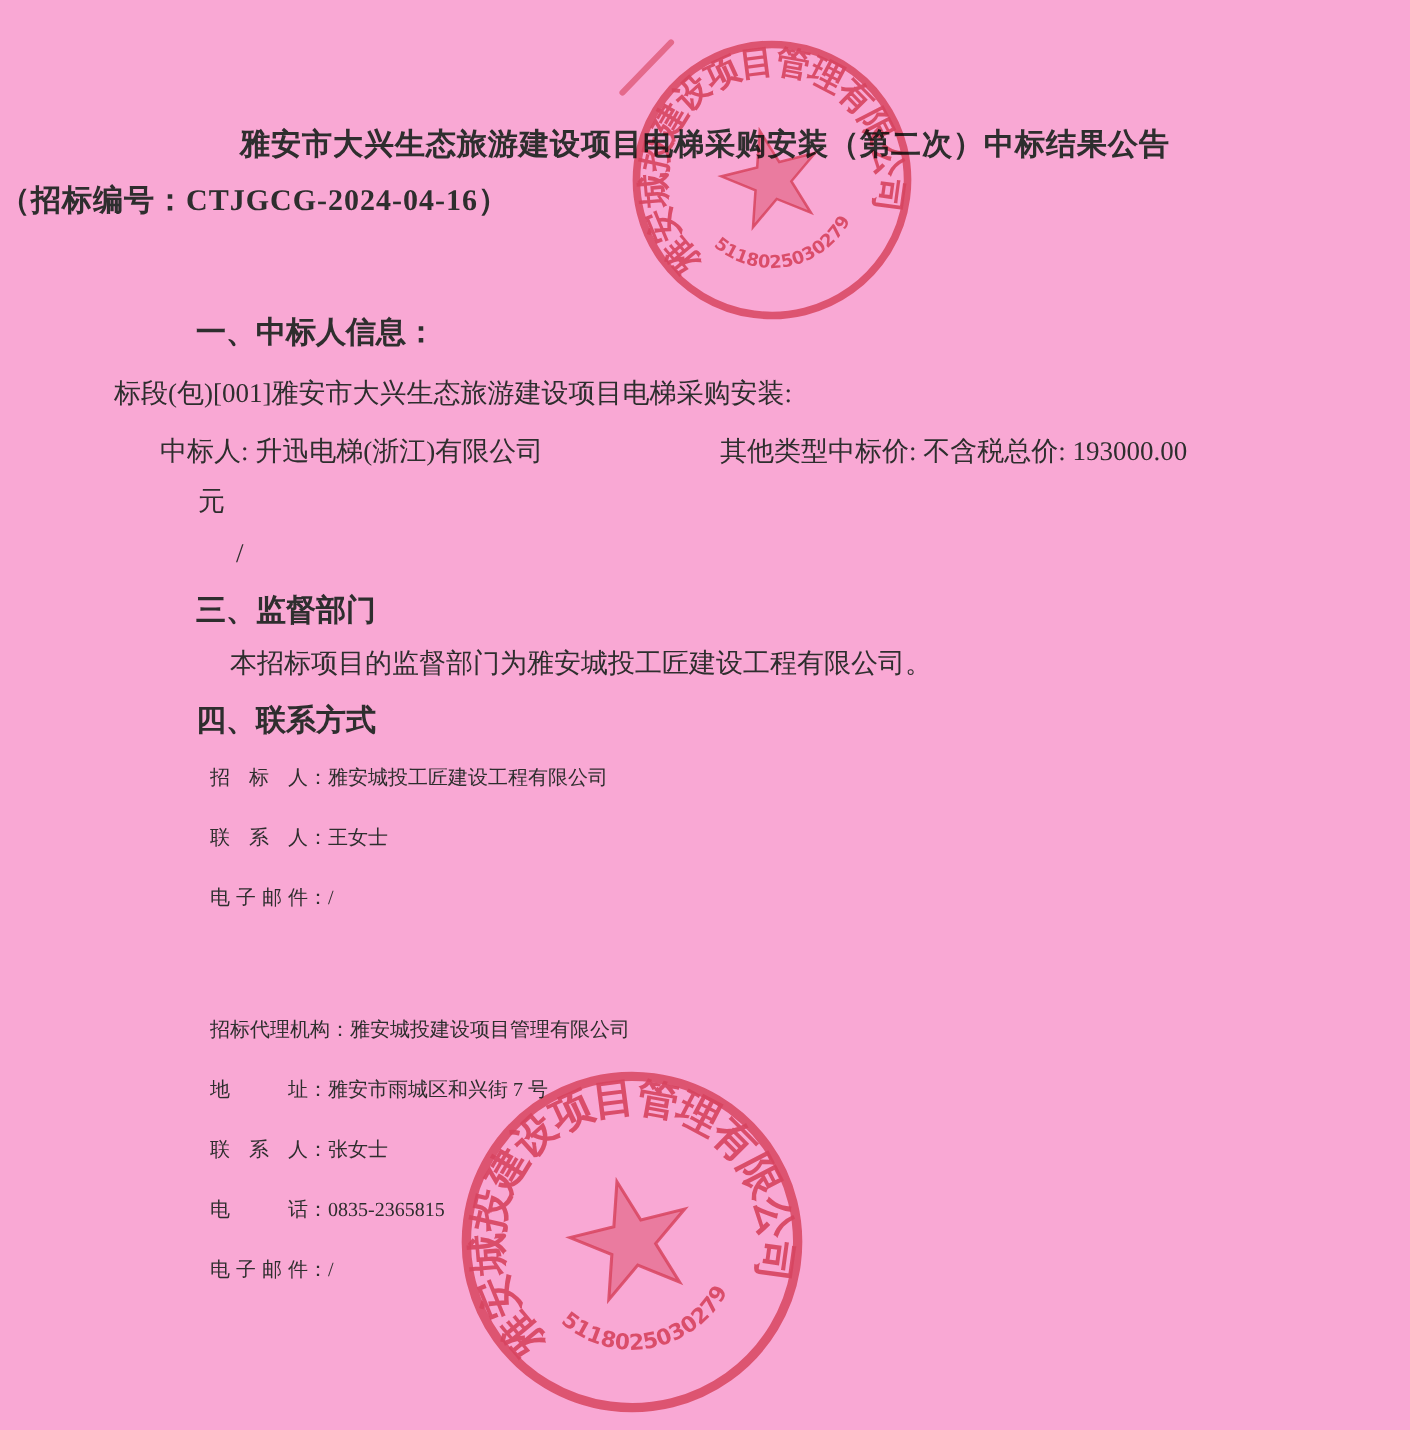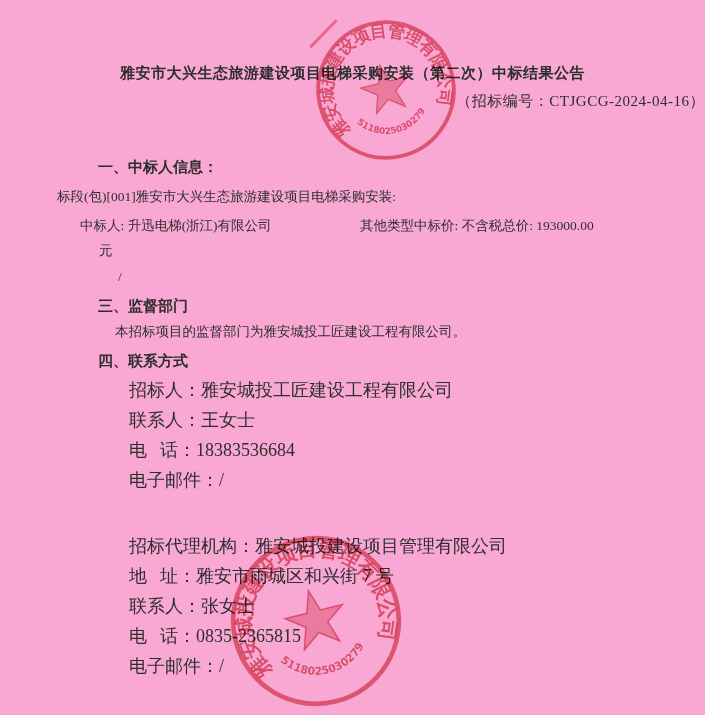--- a/index.html
+++ b/index.html
@@ -13,43 +13,43 @@
     color:#2e2e2e;
   }
   .title1 {
     margin-top:62px;
     text-align:center;
     font-size:15px; font-weight:bold;
     line-height:22px; letter-spacing:0.5px;
   }
   .title2 {
     margin-top:6px;
-    text-align:right;
-    font-size:15px; font-weight:normal;
+    text-align:left;
+    font-size:15px; font-weight:bold;
     line-height:22px; letter-spacing:0.5px;
   }
   .h-sec {
     padding-left:98px;
     font-size:15px; font-weight:bold;
     line-height:18px;
   }
   .h1 { margin-top:46px; }
   .h2 { margin-top:14px; }
   .h3 { margin-top:12px; }
   .h4 { margin-top:12px; }
   .line { font-size:13.5px; line-height:16px; }
   .lot      { margin-top:13px; padding-left:57px; }
   .winner-row { position:relative; margin-top:13px; padding-left:80px; }
   .price-col { position:absolute; left:360px; top:0; white-space:nowrap; }
   .unit     { margin-top:9px;  padding-left:99px; }
   .slash    { margin-top:10px; padding-left:118px; }
   .para     { margin-top:9px;  padding-left:115px; }
   .cblock { margin-top:5px; }
   .cblock2 { margin-top:36px; }
-  .crow { padding-left:105px; line-height:30px; font-size:18px; white-space:nowrap;margin-left:24px; }
+  .crow { padding-left:105px; line-height:30px; font-size:10px; white-space:nowrap; }
   .lbl {
     display:inline-block;
     min-width:49px;
     text-align:justify;
     text-align-last:justify;
     -moz-text-align-last:justify;
   }
   .colon { display:inline-block; }
   .val { display:inline-block; }
 
@@ -105,23 +105,20 @@
   <div class="h-sec h4">四、联系方式</div>
 
   <div class="cblock">
     <div class="crow">
       <span class="lbl">招标人</span><span class="colon">：</span><span class="val">雅安城投工匠建设工程有限公司</span>
     </div>
     <div class="crow">
       <span class="lbl">联系人</span><span class="colon">：</span><span class="val">王女士</span>
     </div>
     <div class="crow">
-      <span class="lbl">电话</span><span class="colon">：</span><span class="val">18383536684</span>
-    </div>
-    <div class="crow">
       <span class="lbl">电子邮件</span><span class="colon">：</span><span class="val">/</span>
     </div>
   </div>
 
   <div class="cblock2">
     <div class="crow">
       <span class="lbl">招标代理机构</span><span class="colon">：</span><span class="val">雅安城投建设项目管理有限公司</span>
     </div>
     <div class="crow">
       <span class="lbl">地址</span><span class="colon">：</span><span class="val">雅安市雨城区和兴街 7 号</span>

